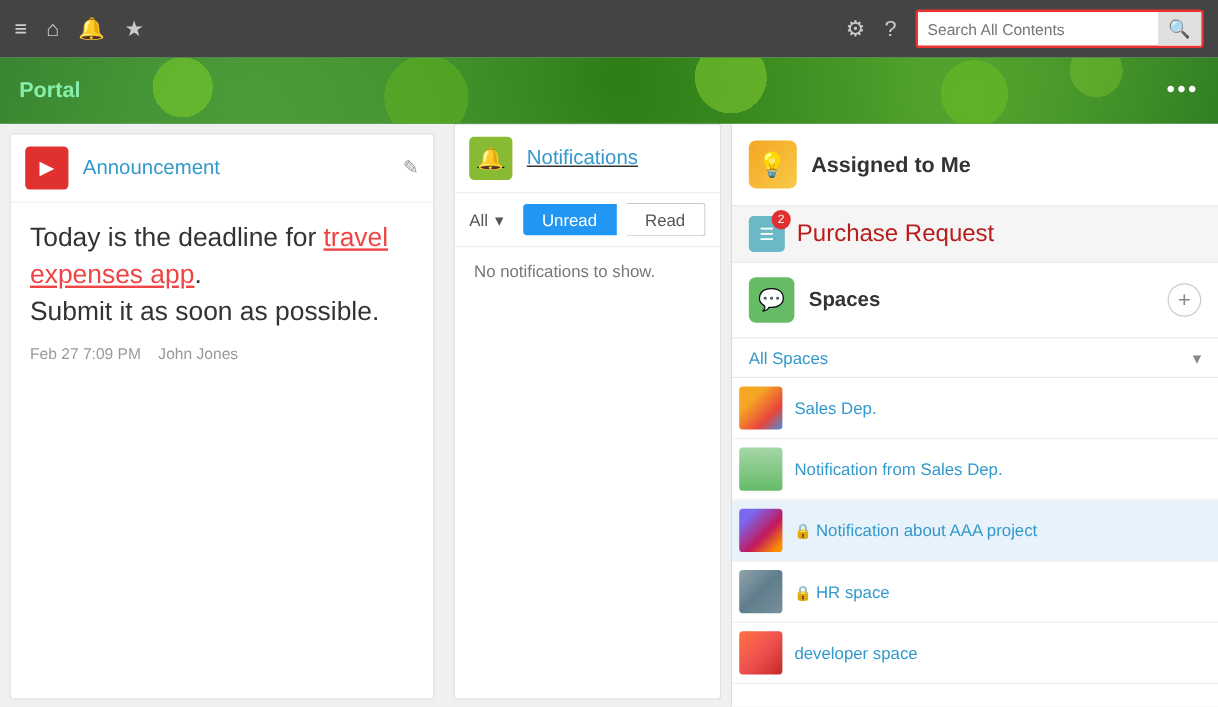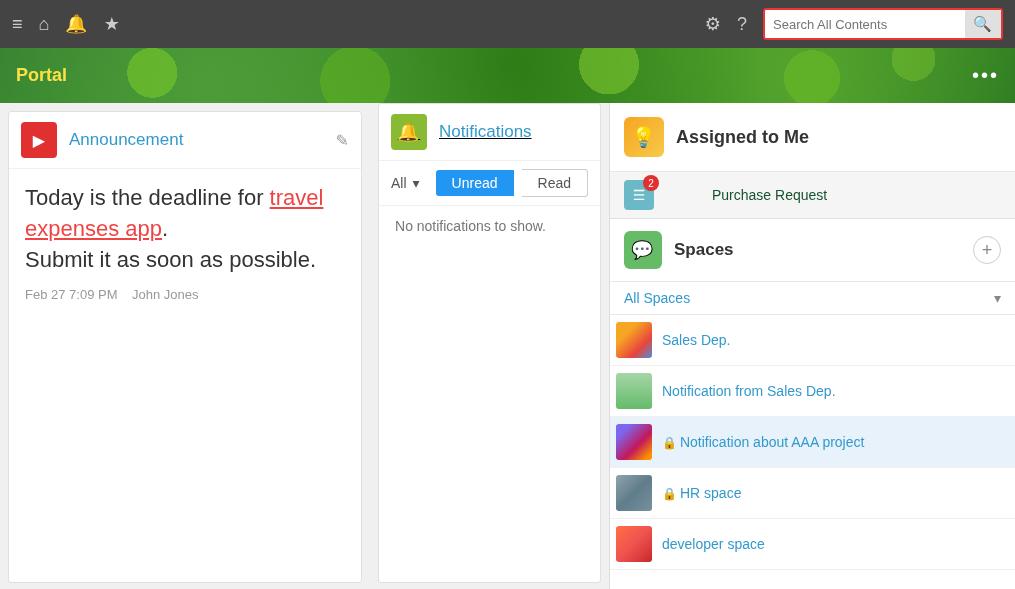--- a/index.html
+++ b/index.html
@@ -72,21 +72,21 @@
       position: absolute;
       inset: 0;
       background-image:
         radial-gradient(circle at 15% 45%, rgba(120,200,40,0.6) 25px, transparent 25px),
         radial-gradient(circle at 35% 60%, rgba(100,180,30,0.5) 35px, transparent 35px),
         radial-gradient(circle at 60% 30%, rgba(140,210,50,0.5) 30px, transparent 30px),
         radial-gradient(circle at 80% 55%, rgba(110,190,35,0.5) 28px, transparent 28px),
         radial-gradient(circle at 90% 20%, rgba(130,200,45,0.4) 22px, transparent 22px);
     }
     .portal-title {
-      color: #fde047;
+      color: #86efac;
       font-size: 18px;
       font-weight: bold;
       position: relative;
       z-index: 1;
     }
     .portal-dots {
       color: #fff;
       font-size: 20px;
       position: relative;
       z-index: 1;
@@ -310,23 +310,22 @@
       color: #fff;
       font-size: 10px;
       width: 16px;
       height: 16px;
       border-radius: 50%;
       display: flex;
       align-items: center;
       justify-content: center;
     }
     .item-label {
-      font-size: 14px;
-      color: #14532d;
-      margin-left: 48px;
+      font-size: 20px;
+      color: #b91c1c;
     }
 
     
     .spaces-section {
       background: #fff;
       flex: 1;
       overflow-y: auto;
     }
     .spaces-header {
       display: flex;

